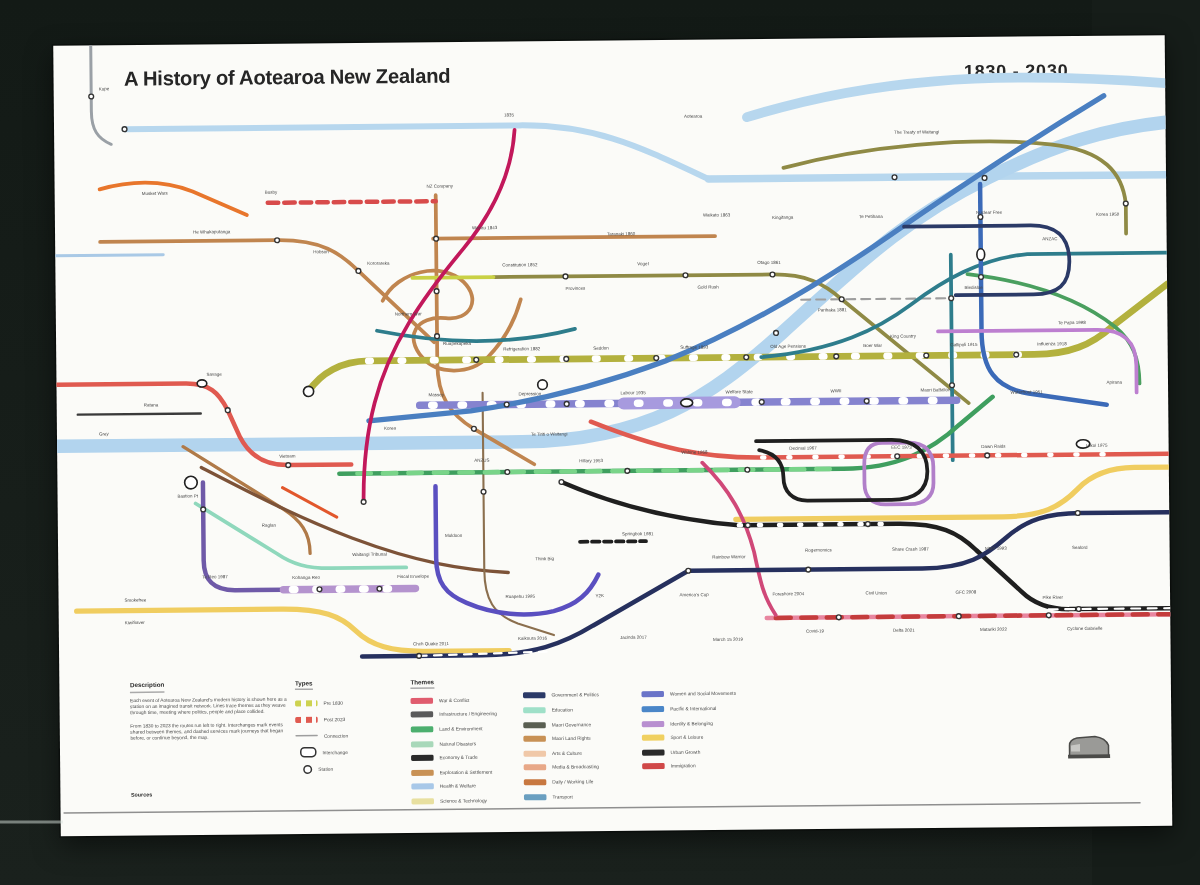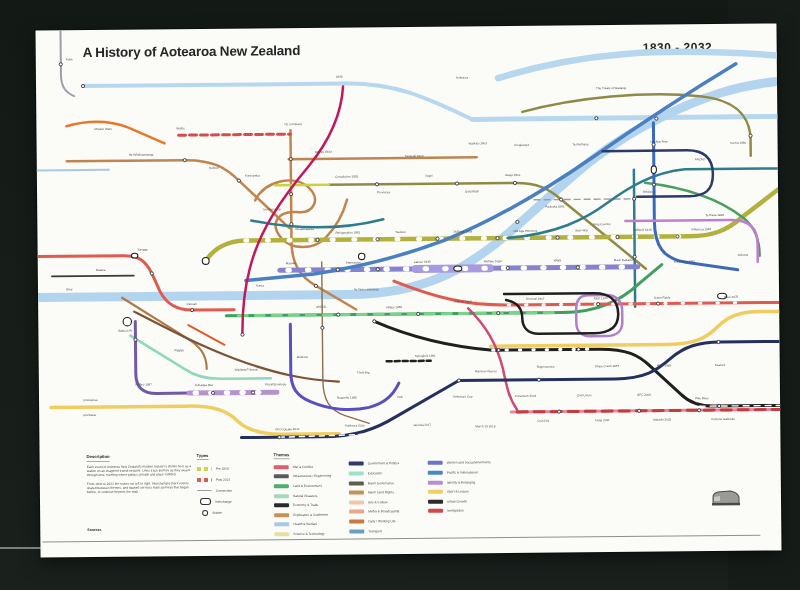--- a/index.html
+++ b/index.html
@@ -29,21 +29,21 @@
   #van{position:absolute;left:670px;top:464px;}
   #desk-line{position:absolute;left:0;top:547px;width:42px;height:2px;background:rgba(215,226,220,.5);}
   [data-interactable]{cursor:default;}
 </style>
 </head>
 <body>
 <div id="stage" data-interactable="false">
 
   <div id="poster" data-interactable="false">
     <div class="poster-title" data-interactable="false">A History of Aotearoa New Zealand</div>
-    <div class="poster-period" data-interactable="false">1830 - 2032</div>
+    <div class="poster-period" data-interactable="false">1830 - 2030</div>
 
     <svg id="map-svg" viewBox="0 0 741 527" data-interactable="false">
         <path d="M 462 52 C 542 28 622 22 741 32" fill="none" stroke="#b7d7ee" stroke-width="6.5" stroke-linecap="round" stroke-linejoin="round" data-interactable="false"></path>
         <path d="M 436 93 L 741 93" fill="none" stroke="#b7d7ee" stroke-width="5" stroke-linecap="round" stroke-linejoin="round" data-interactable="false"></path>
         <path d="M 0 267 L 310 267 C 392 267 434 240 484 196 C 534 152 564 122 622 94 C 668 72 700 62 741 58" fill="none" stroke="#b2d4ee" stroke-width="9" stroke-linecap="round" stroke-linejoin="round" data-interactable="false"></path>
         <path d="M 47 56 L 310 56 C 362 56 392 72 436 93" fill="none" stroke="#b7d7ee" stroke-width="4" stroke-linecap="round" stroke-linejoin="round" data-interactable="false"></path>
         <path d="M 0 140 L 72 140" fill="none" stroke="#a9c9e6" stroke-width="2" stroke-linecap="round" stroke-linejoin="round" data-interactable="false"></path>
         <path d="M 25 0 L 25 44 C 25 56 29 62 38 66" fill="none" stroke="#9aa0a6" stroke-width="2" stroke-linecap="round" stroke-linejoin="round" data-interactable="false"></path>
         <path d="M 497 174 L 598 174" fill="none" stroke="#9e9e9e" stroke-width="1.4" stroke-linecap="round" stroke-linejoin="round" stroke-dasharray="6 4" data-interactable="false"></path>
         <path d="M 14 246 L 96 246" fill="none" stroke="#3a3a3a" stroke-width="1.6" stroke-linecap="round" stroke-linejoin="round" data-interactable="false"></path>

